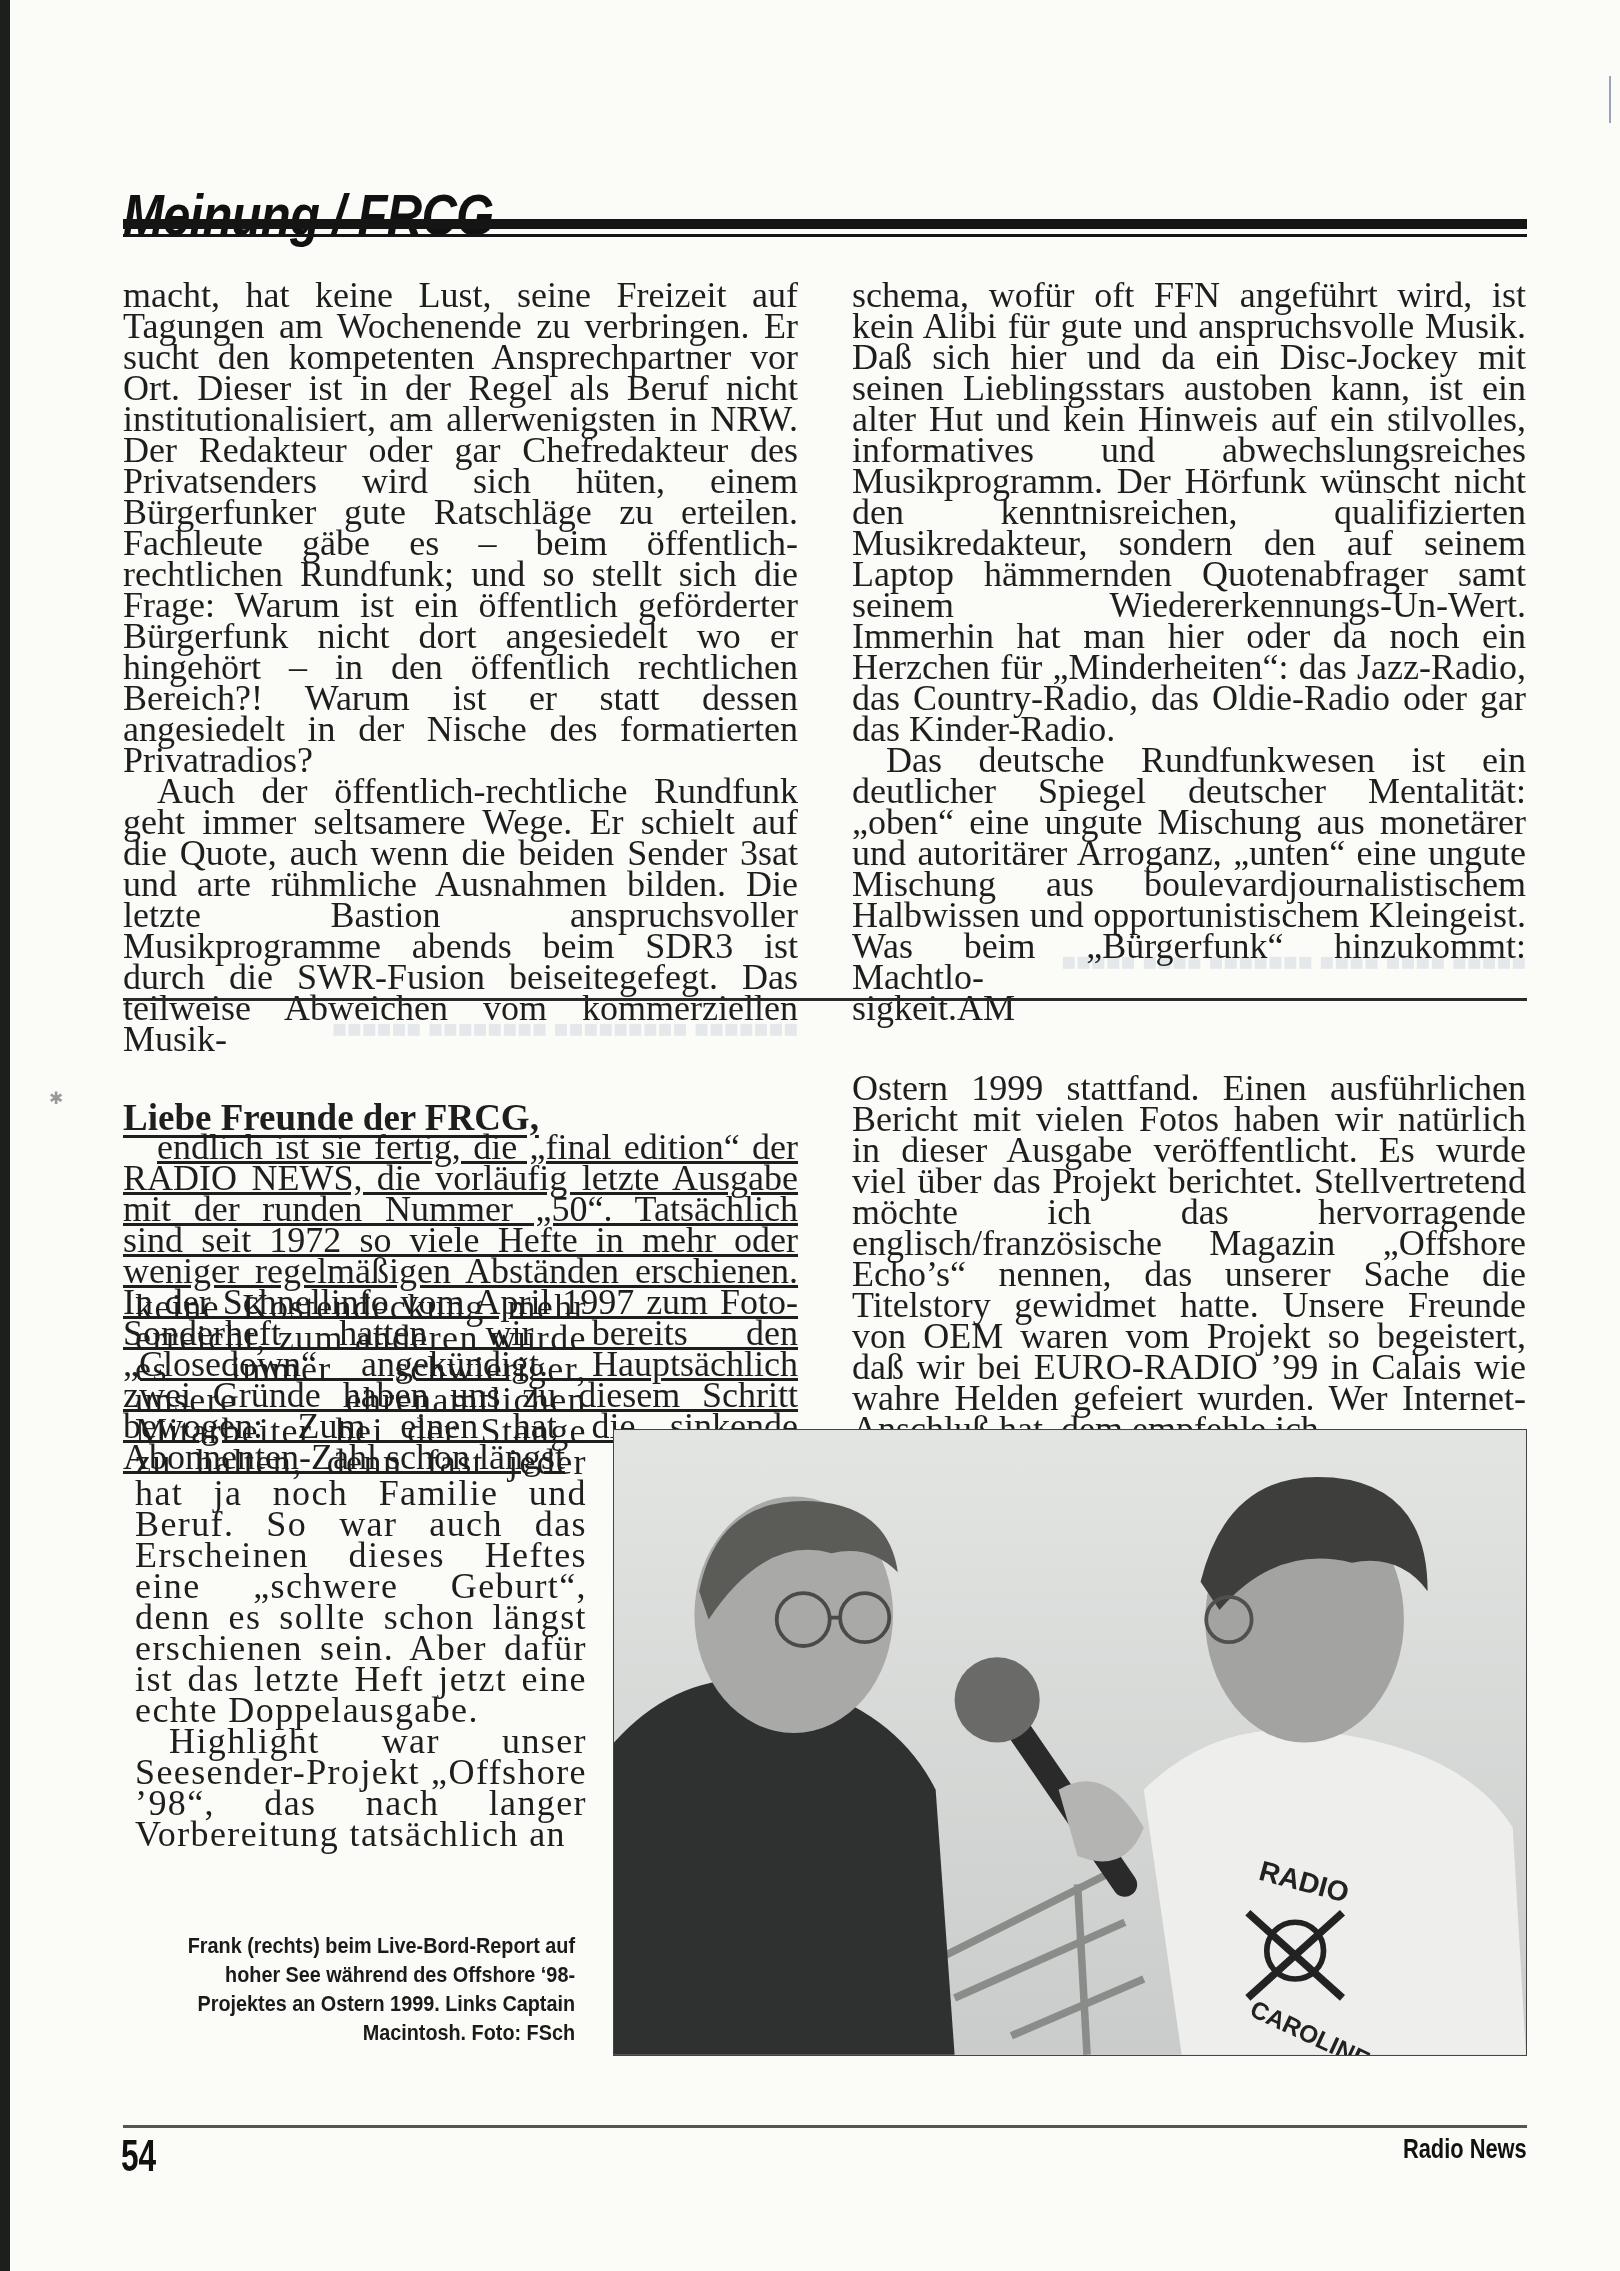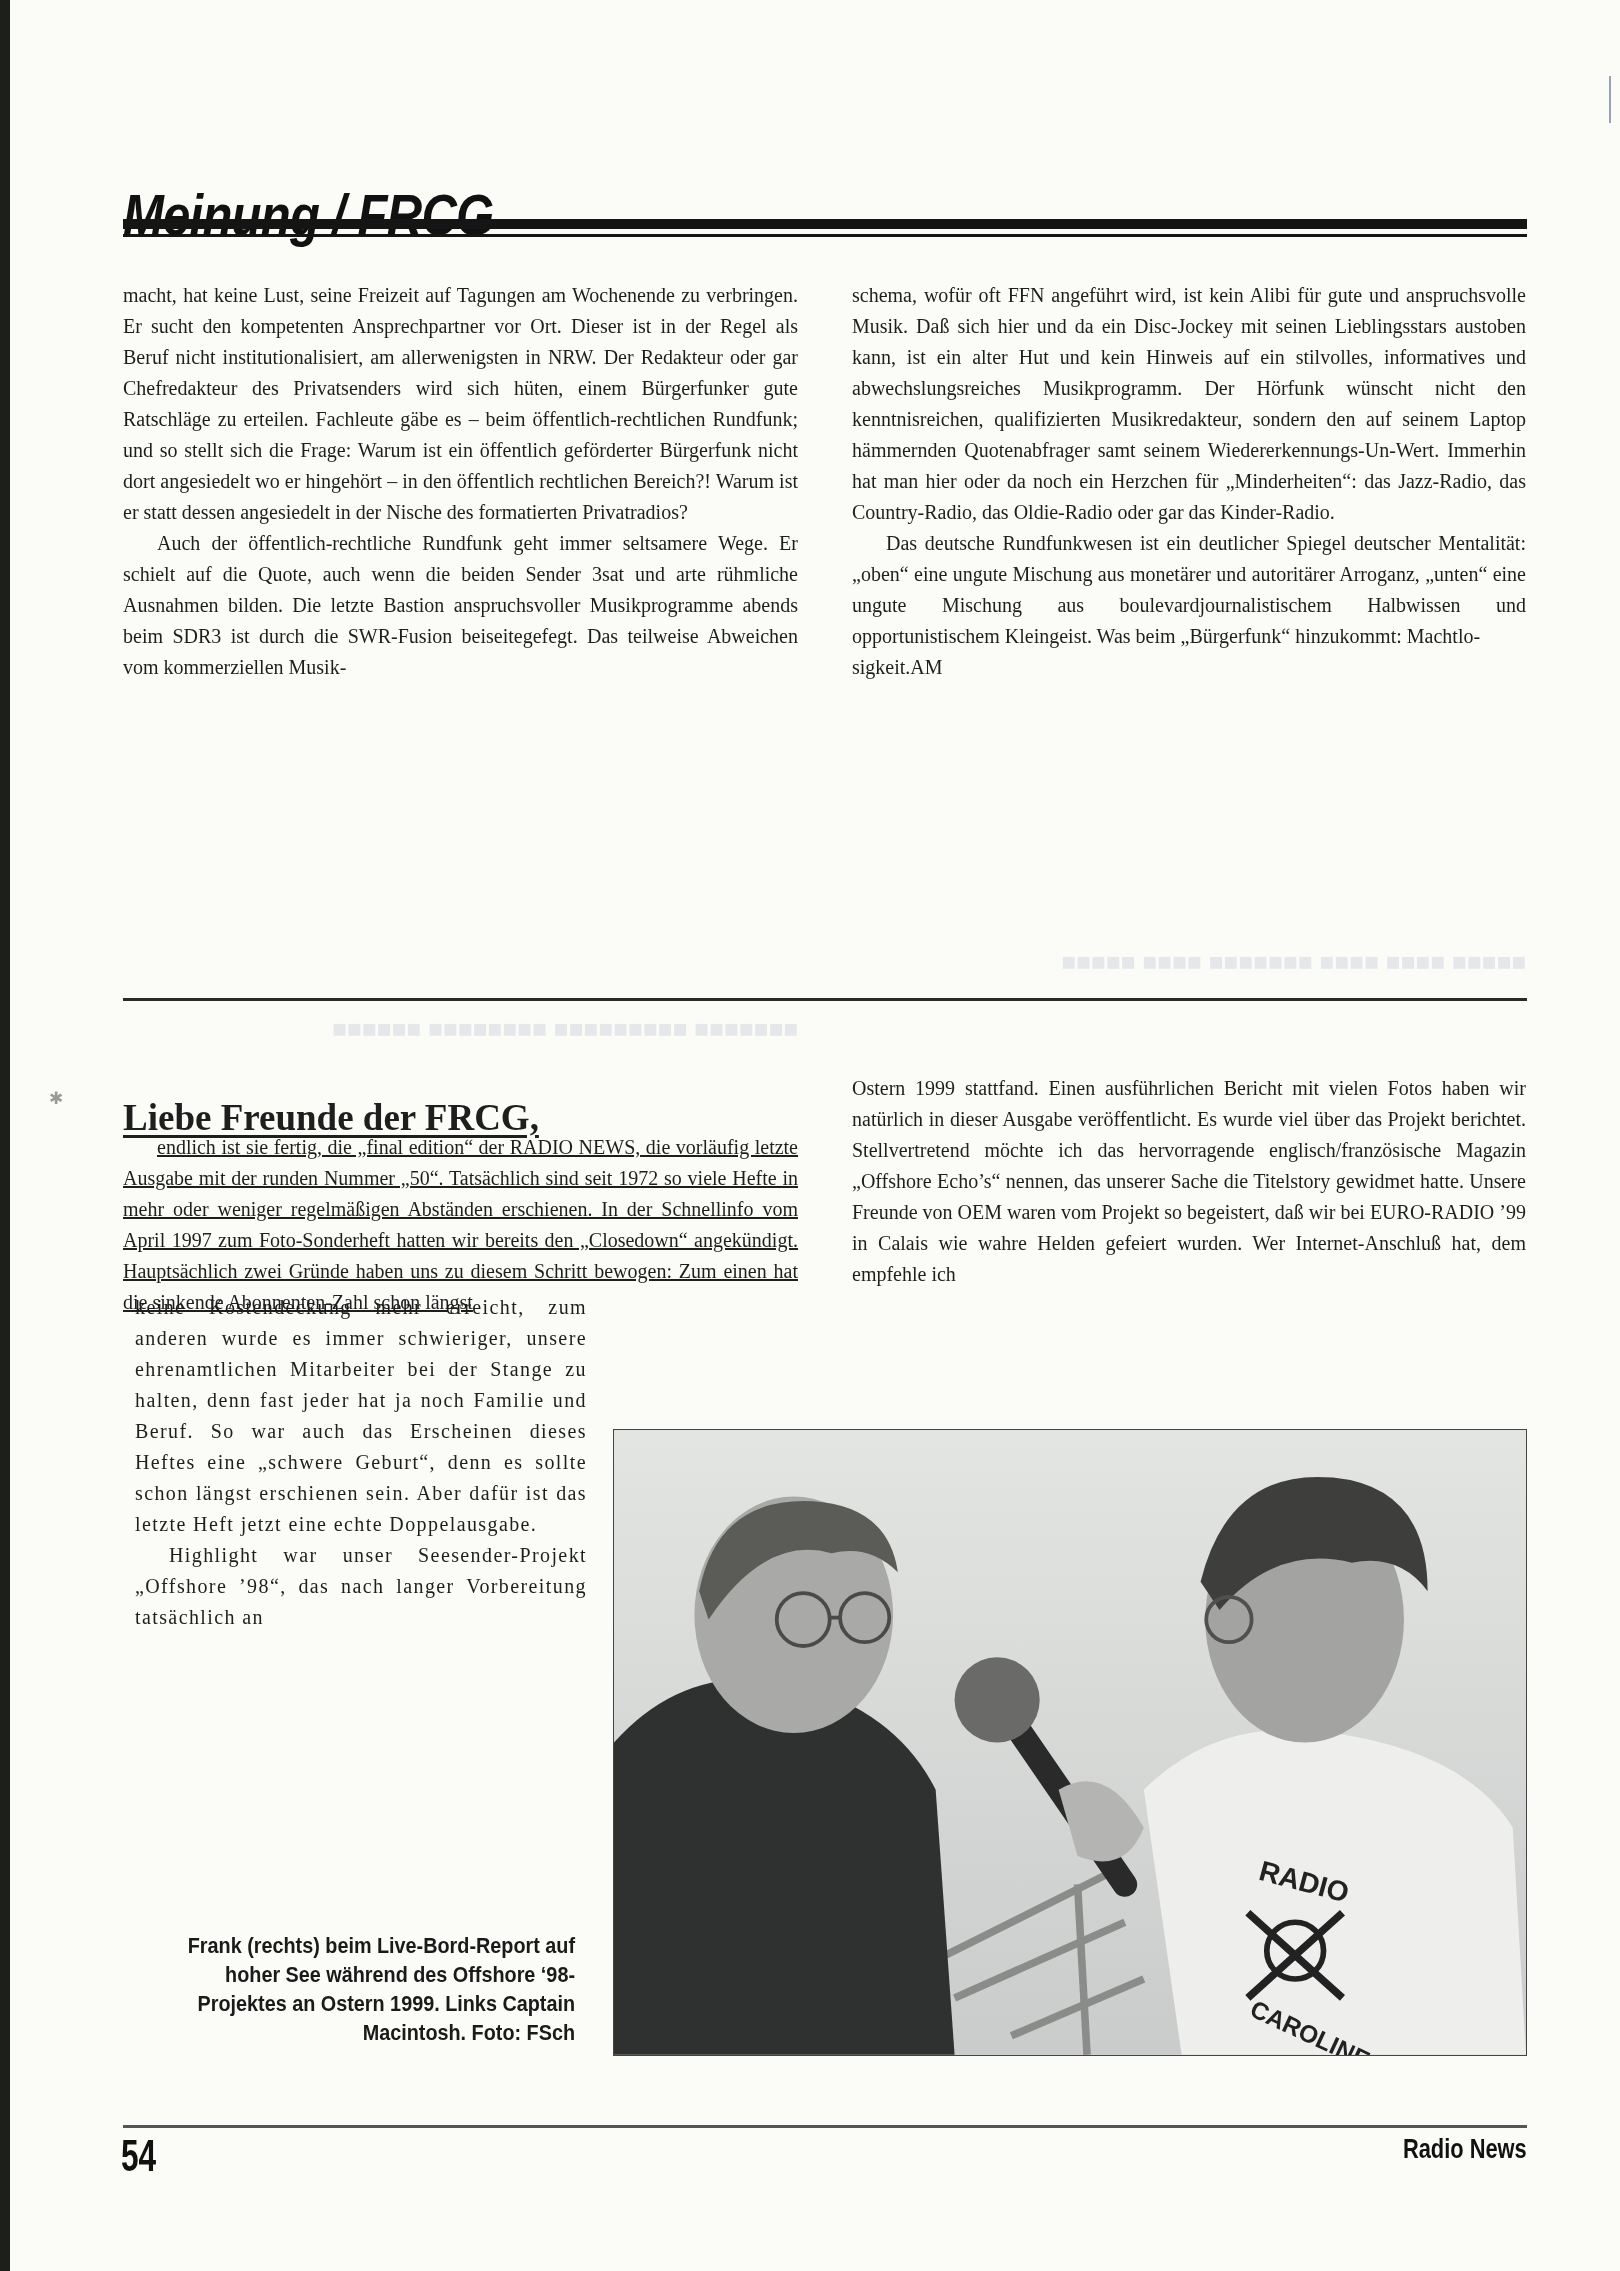--- a/index.html
+++ b/index.html
@@ -18,21 +18,21 @@
   }
   .header-title {
     position: absolute; left: 123px; top: 144px;
     font-family: "Liberation Sans", "DejaVu Sans", sans-serif;
     font-weight: bold; font-style: italic; font-size: 57px; letter-spacing: -0.9px;
     color: #111; transform: scaleX(0.86); transform-origin: left;
   }
   .rule-thick { position: absolute; left: 123px; top: 219px; width: 1404px; height: 9.5px; background: #151515; }
   .rule-thin { position: absolute; left: 123px; top: 234px; width: 1404px; height: 2.8px; background: #151515; }
 
-  .col { position: absolute; font-size: 20px; line-height: 31px; text-align: justify; }
+  .col { position: absolute; font-size: 36px; line-height: 31px; text-align: justify; }
   .col p { margin: 0; }
   .col p.indent { text-indent: 34px; }
   .col1 { left: 123px; top: 280px; width: 675px; }
   .col2 { left: 852px; top: 280px; width: 674px; font-family: Liberation Serif, serif; }
   .sig-line { display: flex; }
 
   .mid-rule { position: absolute; left: 123px; top: 998px; width: 1404px; height: 2.8px; background: #2a2a2a; }
 
   .letter-heading {
     position: absolute; left: 123px; top: 1065px; font-weight: bold; font-size: 37px;

